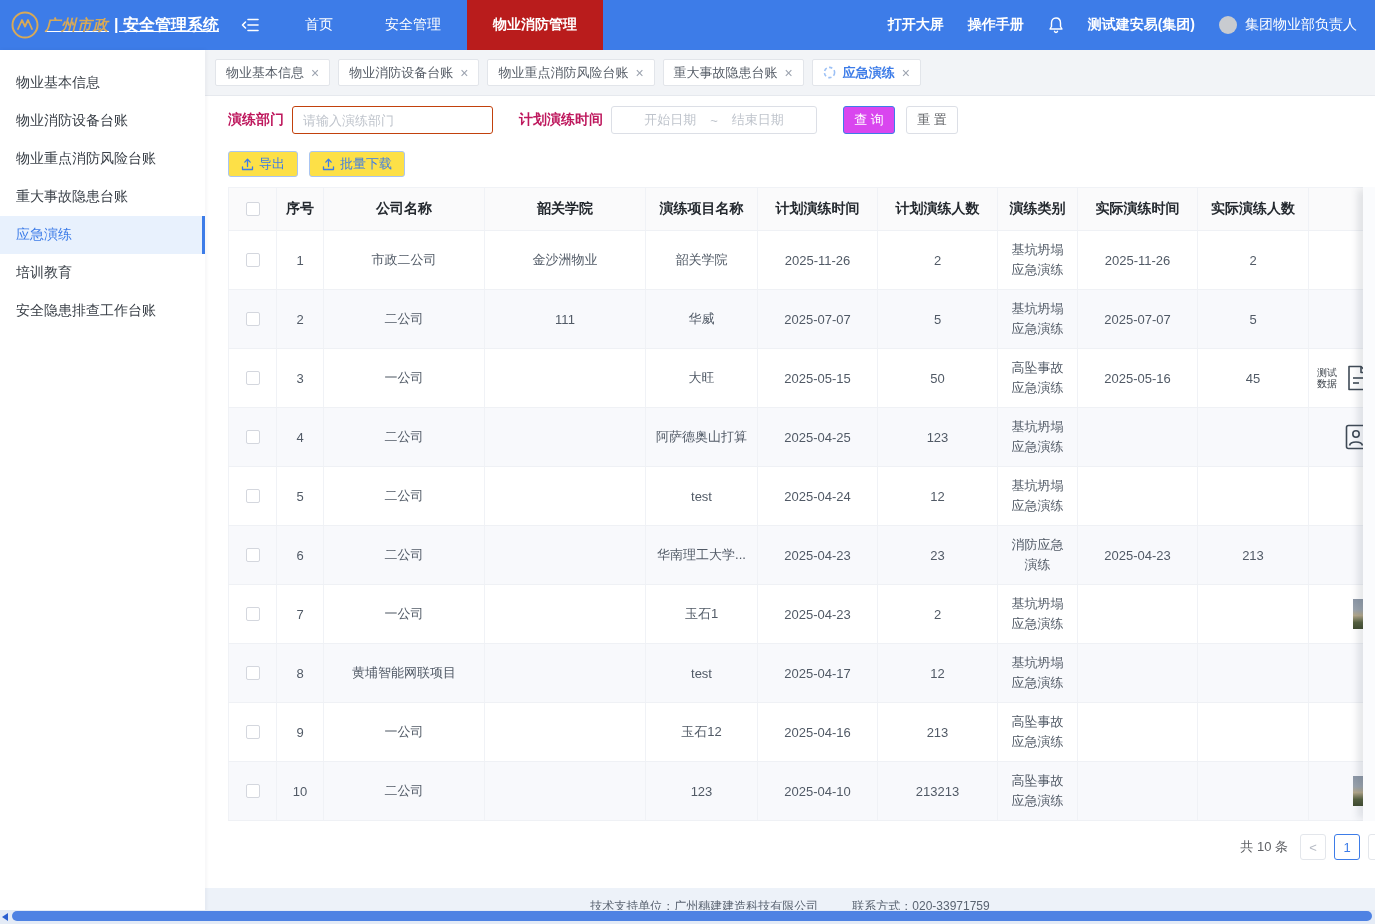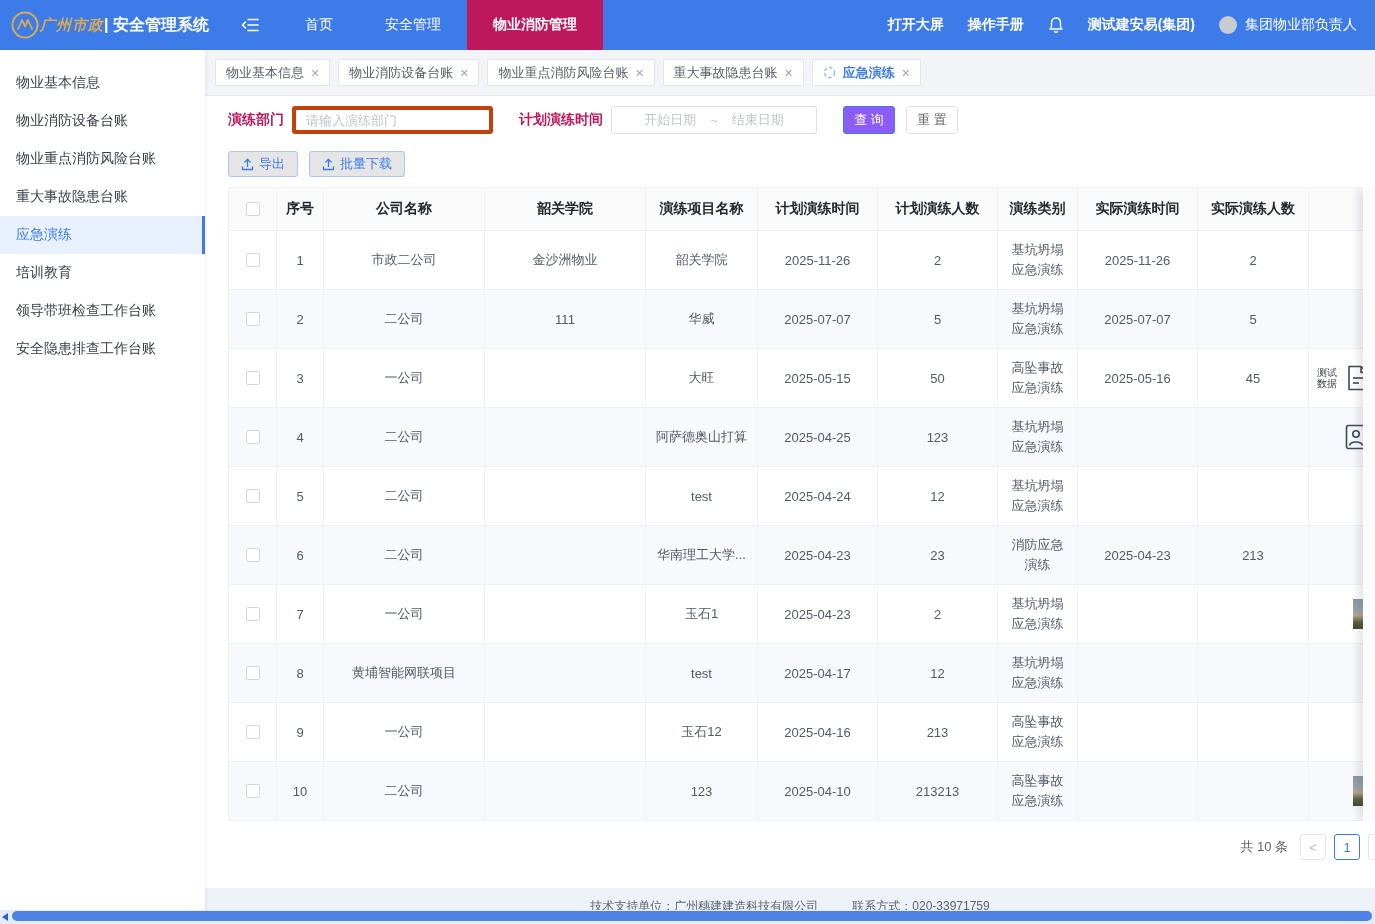--- a/index.html
+++ b/index.html
@@ -2,28 +2,28 @@
 <html><head>
 <meta charset="utf-8">
 <style>
   * { margin:0; padding:0; box-sizing:border-box; }
   html,body { width:1375px; height:924px; }
   body { font-family:"Liberation Sans", sans-serif; background:#fff; }
   .app { position:relative; width:1375px; height:924px; overflow:hidden; background:#fff; }
 
   
   .topbar { height:50px; background:#3D7CE8; display:flex; align-items:center; color:#fff; }
-  .brand { width:205px; height:100%; display:flex; align-items:center; padding-left:10px; flex-shrink:0; }
+  .brand { width:205px; height:100%; display:flex; align-items:center; padding-left:10px; gap:5px; flex-shrink:0;text-decoration:underline; }
   .logo-script { color:#D8A957; font-style:italic; font-weight:bold; font-size:15px; letter-spacing:1px; white-space:nowrap; }
   .logo-title { color:#fff; font-weight:bold; font-size:16px; white-space:nowrap; }
   .topnav { display:flex; align-items:center; height:100%; }
   .collapse-btn { margin-left:36px; margin-right:20px; display:flex; align-items:center; cursor:pointer; }
   #topnav { display:flex; align-items:center; height:100%; }
   .nav-item { padding:0 26px; height:100%; display:flex; align-items:center; font-size:14px; cursor:pointer; white-space:nowrap; }
-  .nav-item.active { background:#be185d; font-weight:bold; }
+  .nav-item.active { background:#b91c1c; font-weight:bold; }
   .top-right { margin-left:auto; display:flex; align-items:center; gap:24px; padding-right:18px; font-size:14px; }
   .top-right .tr-link { cursor:pointer; white-space:nowrap; font-weight:700; }
   .avatar { width:18px; height:18px; border-radius:50%; background:#C8CBD0; display:inline-block; }
   .user-wrap { display:flex; align-items:center; gap:8px; }
 
   
   .body { display:flex; height:874px; }
   .sidebar { width:205px; background:#fff; box-shadow:1px 0 4px rgba(30,40,60,0.06); padding-top:14px; flex-shrink:0; z-index:2; }
   .side-item { position:relative; height:38px; display:flex; align-items:center; padding-left:16px; font-size:14px; color:#3A4048; cursor:pointer; white-space:nowrap; }
   .side-item.active { background:#E8F1FD; color:#3D7CE8; }
@@ -35,29 +35,29 @@
   .tab { height:27px; background:#fff; border:1px solid #E2E5EA; border-radius:2px; display:flex; align-items:center; gap:7px; padding:0 10px; font-size:13px; color:#555C66; cursor:pointer; white-space:nowrap; }
   .tab.active { color:#3D7CE8; font-weight:bold; }
   .tab-close { color:#9CA3AF; font-size:14px; font-weight:normal; cursor:pointer; line-height:1; }
   .spinner { display:flex; animation:spin 1.2s linear infinite; }
   @keyframes spin { to { transform:rotate(360deg); } }
 
   
   .content { flex:1; padding:10px 0 0 23px; position:relative; }
   .filter-row { display:flex; align-items:center; height:28px; }
   .f-label { font-size:14px; font-weight:bold; color:#be185d; margin-right:8px; white-space:nowrap; }
-  .f-input { width:201px; height:28px; border:4px solid #c2410c; border-radius:3px; padding:0 10px; font-size:13px; color:#333; font-family:"Liberation Sans", sans-serif; outline:none; }
+  .f-input { width:201px; height:28px; border:1px solid #c2410c; border-radius:3px; padding:0 10px; font-size:13px; color:#333; font-family:"Liberation Sans", sans-serif; outline:none; }
   .f-input::placeholder { color:#BFC4CC; }
   .gap26 { width:26px; flex-shrink:0; }
   .date-range { width:206px; height:28px; border:1px solid #DCDFE6; border-radius:3px; display:flex; align-items:center; justify-content:center; gap:14px; font-size:13px; color:#BFC4CC; cursor:text; }
   .btn { height:28px; border-radius:3px; font-size:13px; display:inline-flex; align-items:center; justify-content:center; cursor:pointer; font-family:"Liberation Sans", sans-serif; }
-  .btn-primary { background:#8b5cf6; color:#fff; border:1px solid #3D7CE8; width:52px; margin-left:26px; }
+  .btn-primary { background:#d946ef; color:#fff; border:1px solid #3D7CE8; width:52px; margin-left:26px; }
   .btn-plain { background:#fff; color:#606266; border:1px solid #DCDFE6; width:52px; margin-left:11px; }
   .action-row { margin-top:17px; display:flex; align-items:center; gap:11px; height:26px; }
-  .btn-outline { background:#e5e5e5; border:1px solid #A9C5F3; color:#3D7CE8; height:26px; padding:8px 12px; gap:5px; }
+  .btn-outline { background:#fde047; border:1px solid #A9C5F3; color:#3D7CE8; height:26px; padding:8px 12px; gap:5px; }
 
   
   .table-wrap { margin-top:10px; width:1147px; overflow:hidden; position:relative; }
   table { border-collapse:collapse; table-layout:fixed; width:1240px; }
   th, td { border-right:1px solid #F0F2F6; border-bottom:1px solid #EFF1F5; text-align:center; overflow:hidden; }
   thead th { height:43px; background:#FAFAFB; font-size:14px; font-weight:bold; color:#24292F; border-top:1px solid #F0F2F6; }
   td { height:58px; font-size:13px; color:#515A66; }
   th:first-child, td:first-child { border-left:1px solid #F0F2F6; }
   tr.striped td { background:#F8F9FC; }
   .cb { width:14px; height:14px; border:1px solid #D4D7DE; border-radius:2px; background:#fff; margin:0 auto; cursor:pointer; }
@@ -133,21 +133,20 @@
 
   <div class="body">
 
     <aside class="sidebar" id="sidebar">
         <div class="side-item">物业基本信息</div>
         <div class="side-item">物业消防设备台账</div>
         <div class="side-item">物业重点消防风险台账</div>
         <div class="side-item">重大事故隐患台账</div>
         <div class="side-item active">应急演练</div>
         <div class="side-item">培训教育</div>
-        <div class="side-item">领导带班检查工作台账</div>
         <div class="side-item">安全隐患排查工作台账</div>
       </aside>
 
     <main class="main">
       <div class="tabbar" id="tabbar">
           <div class="tab">
             <span class="tab-label">物业基本信息</span>
             <span class="tab-close">×</span>
           </div>
           <div class="tab">

